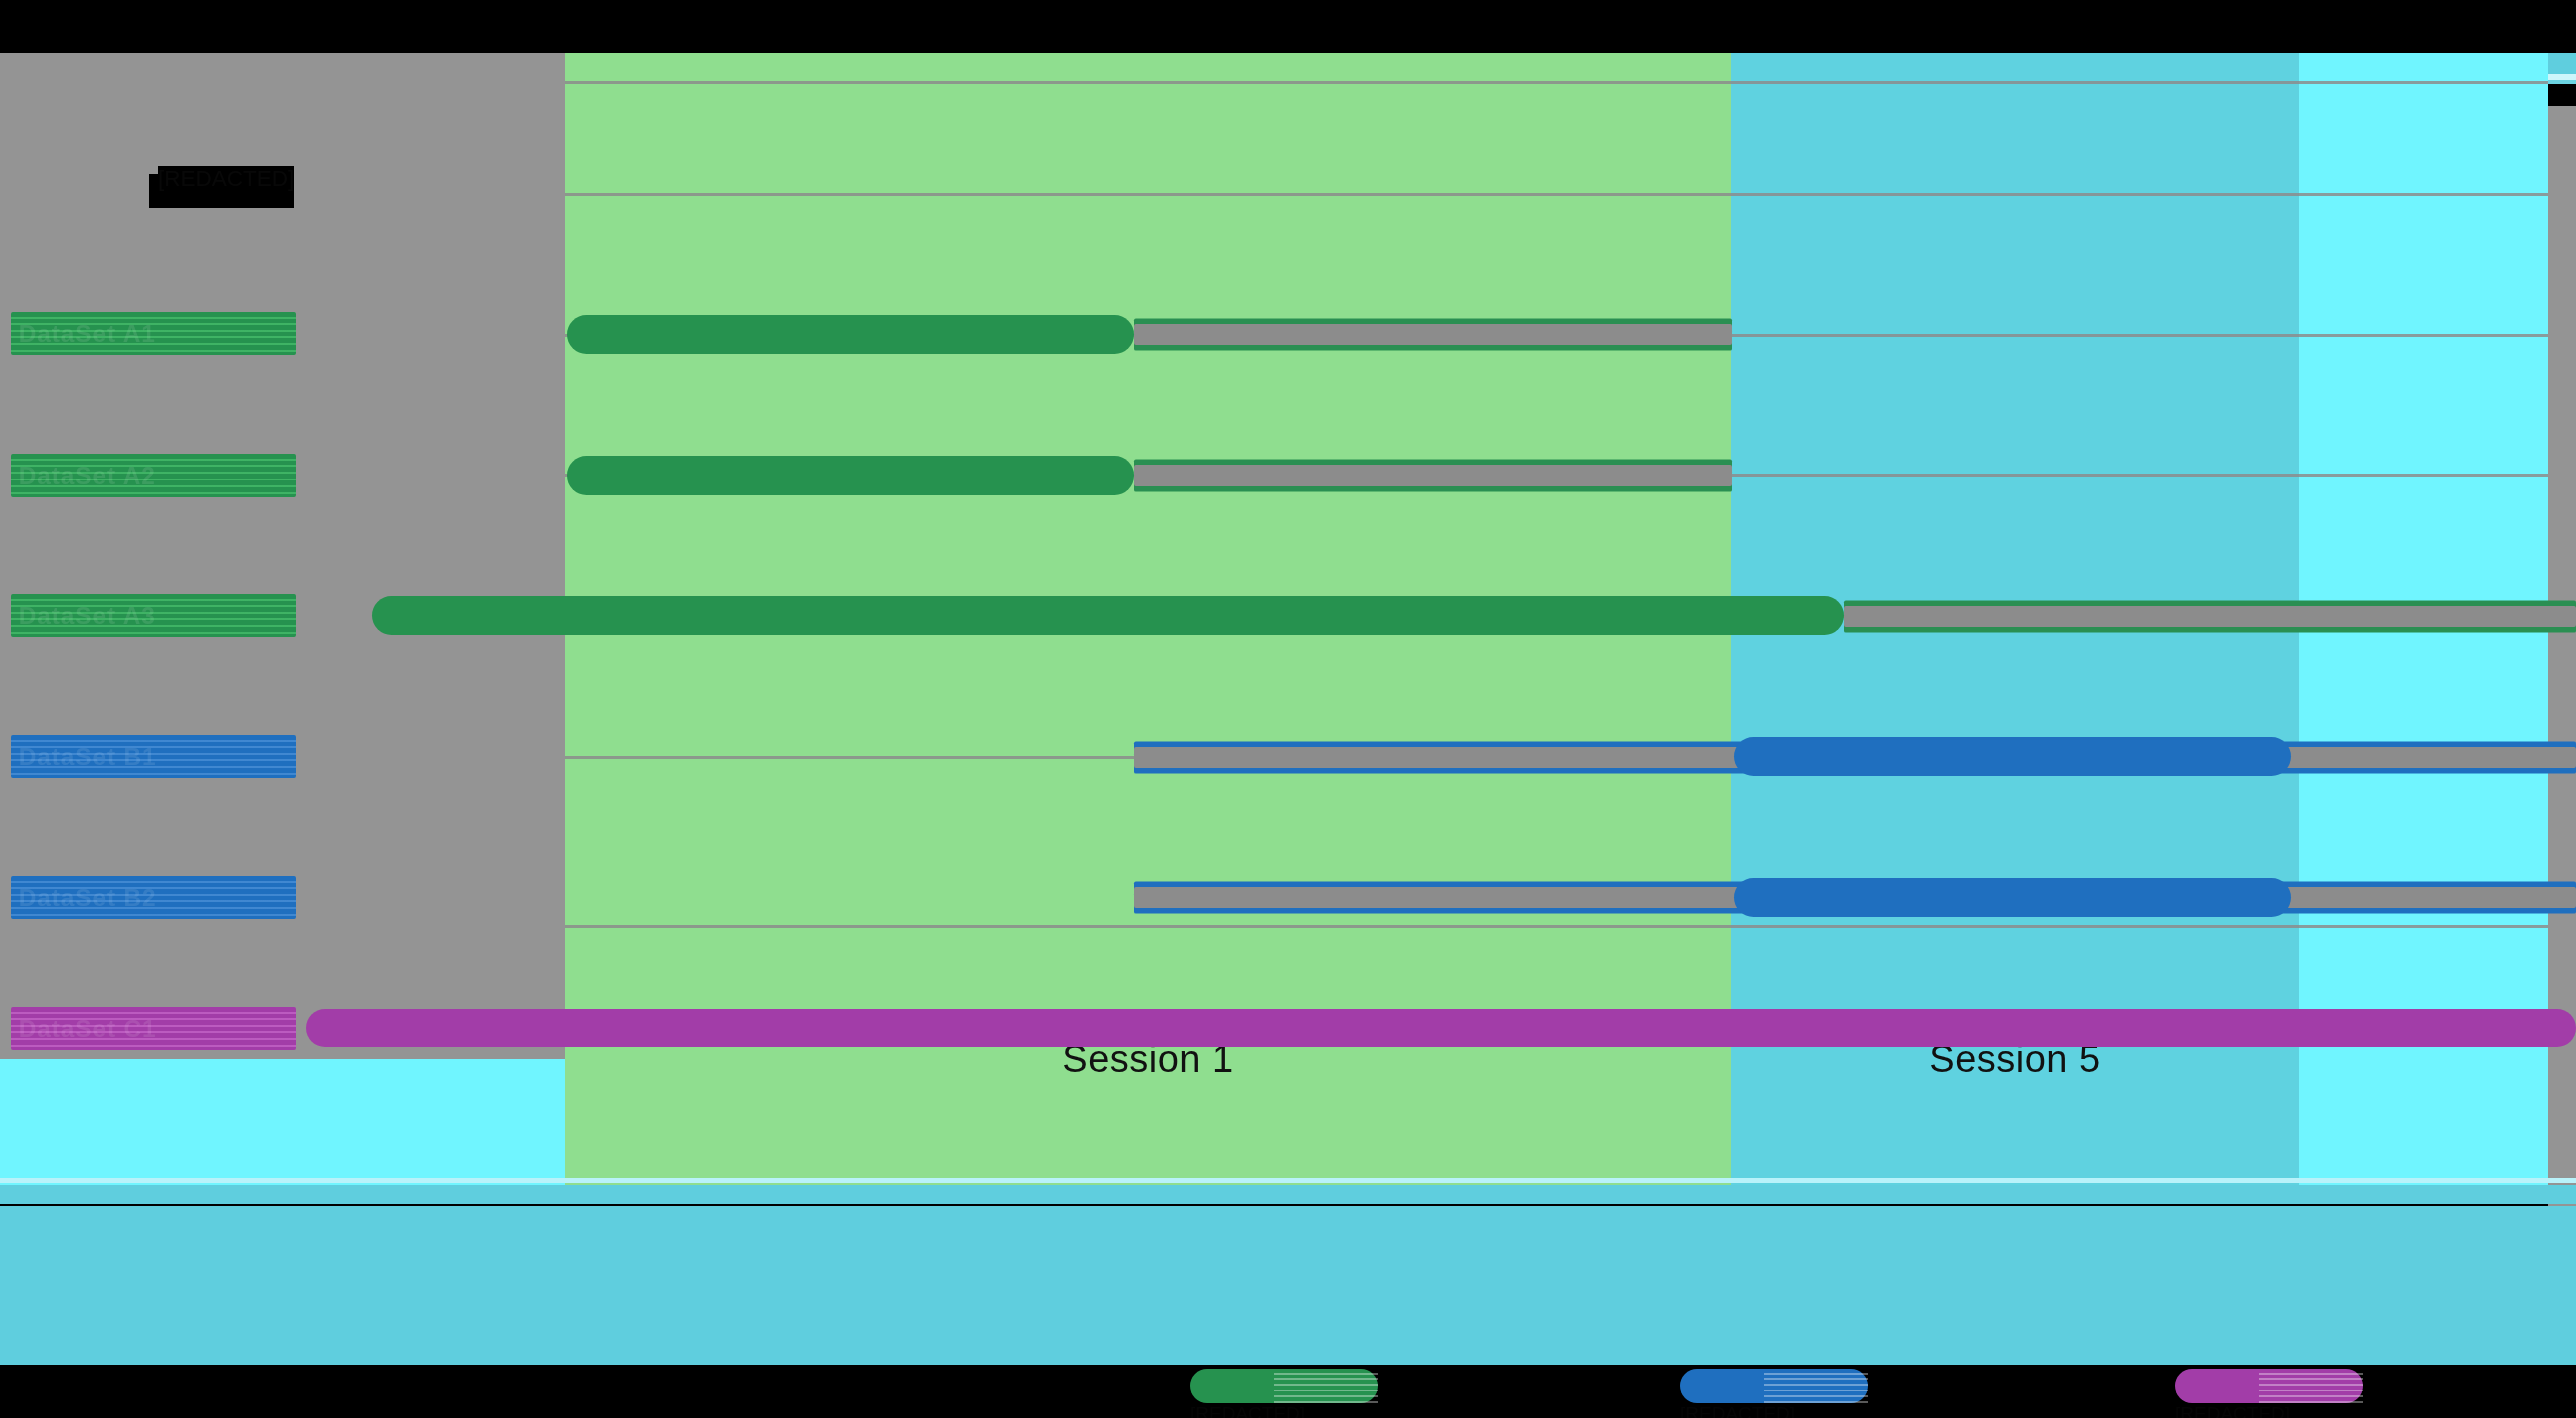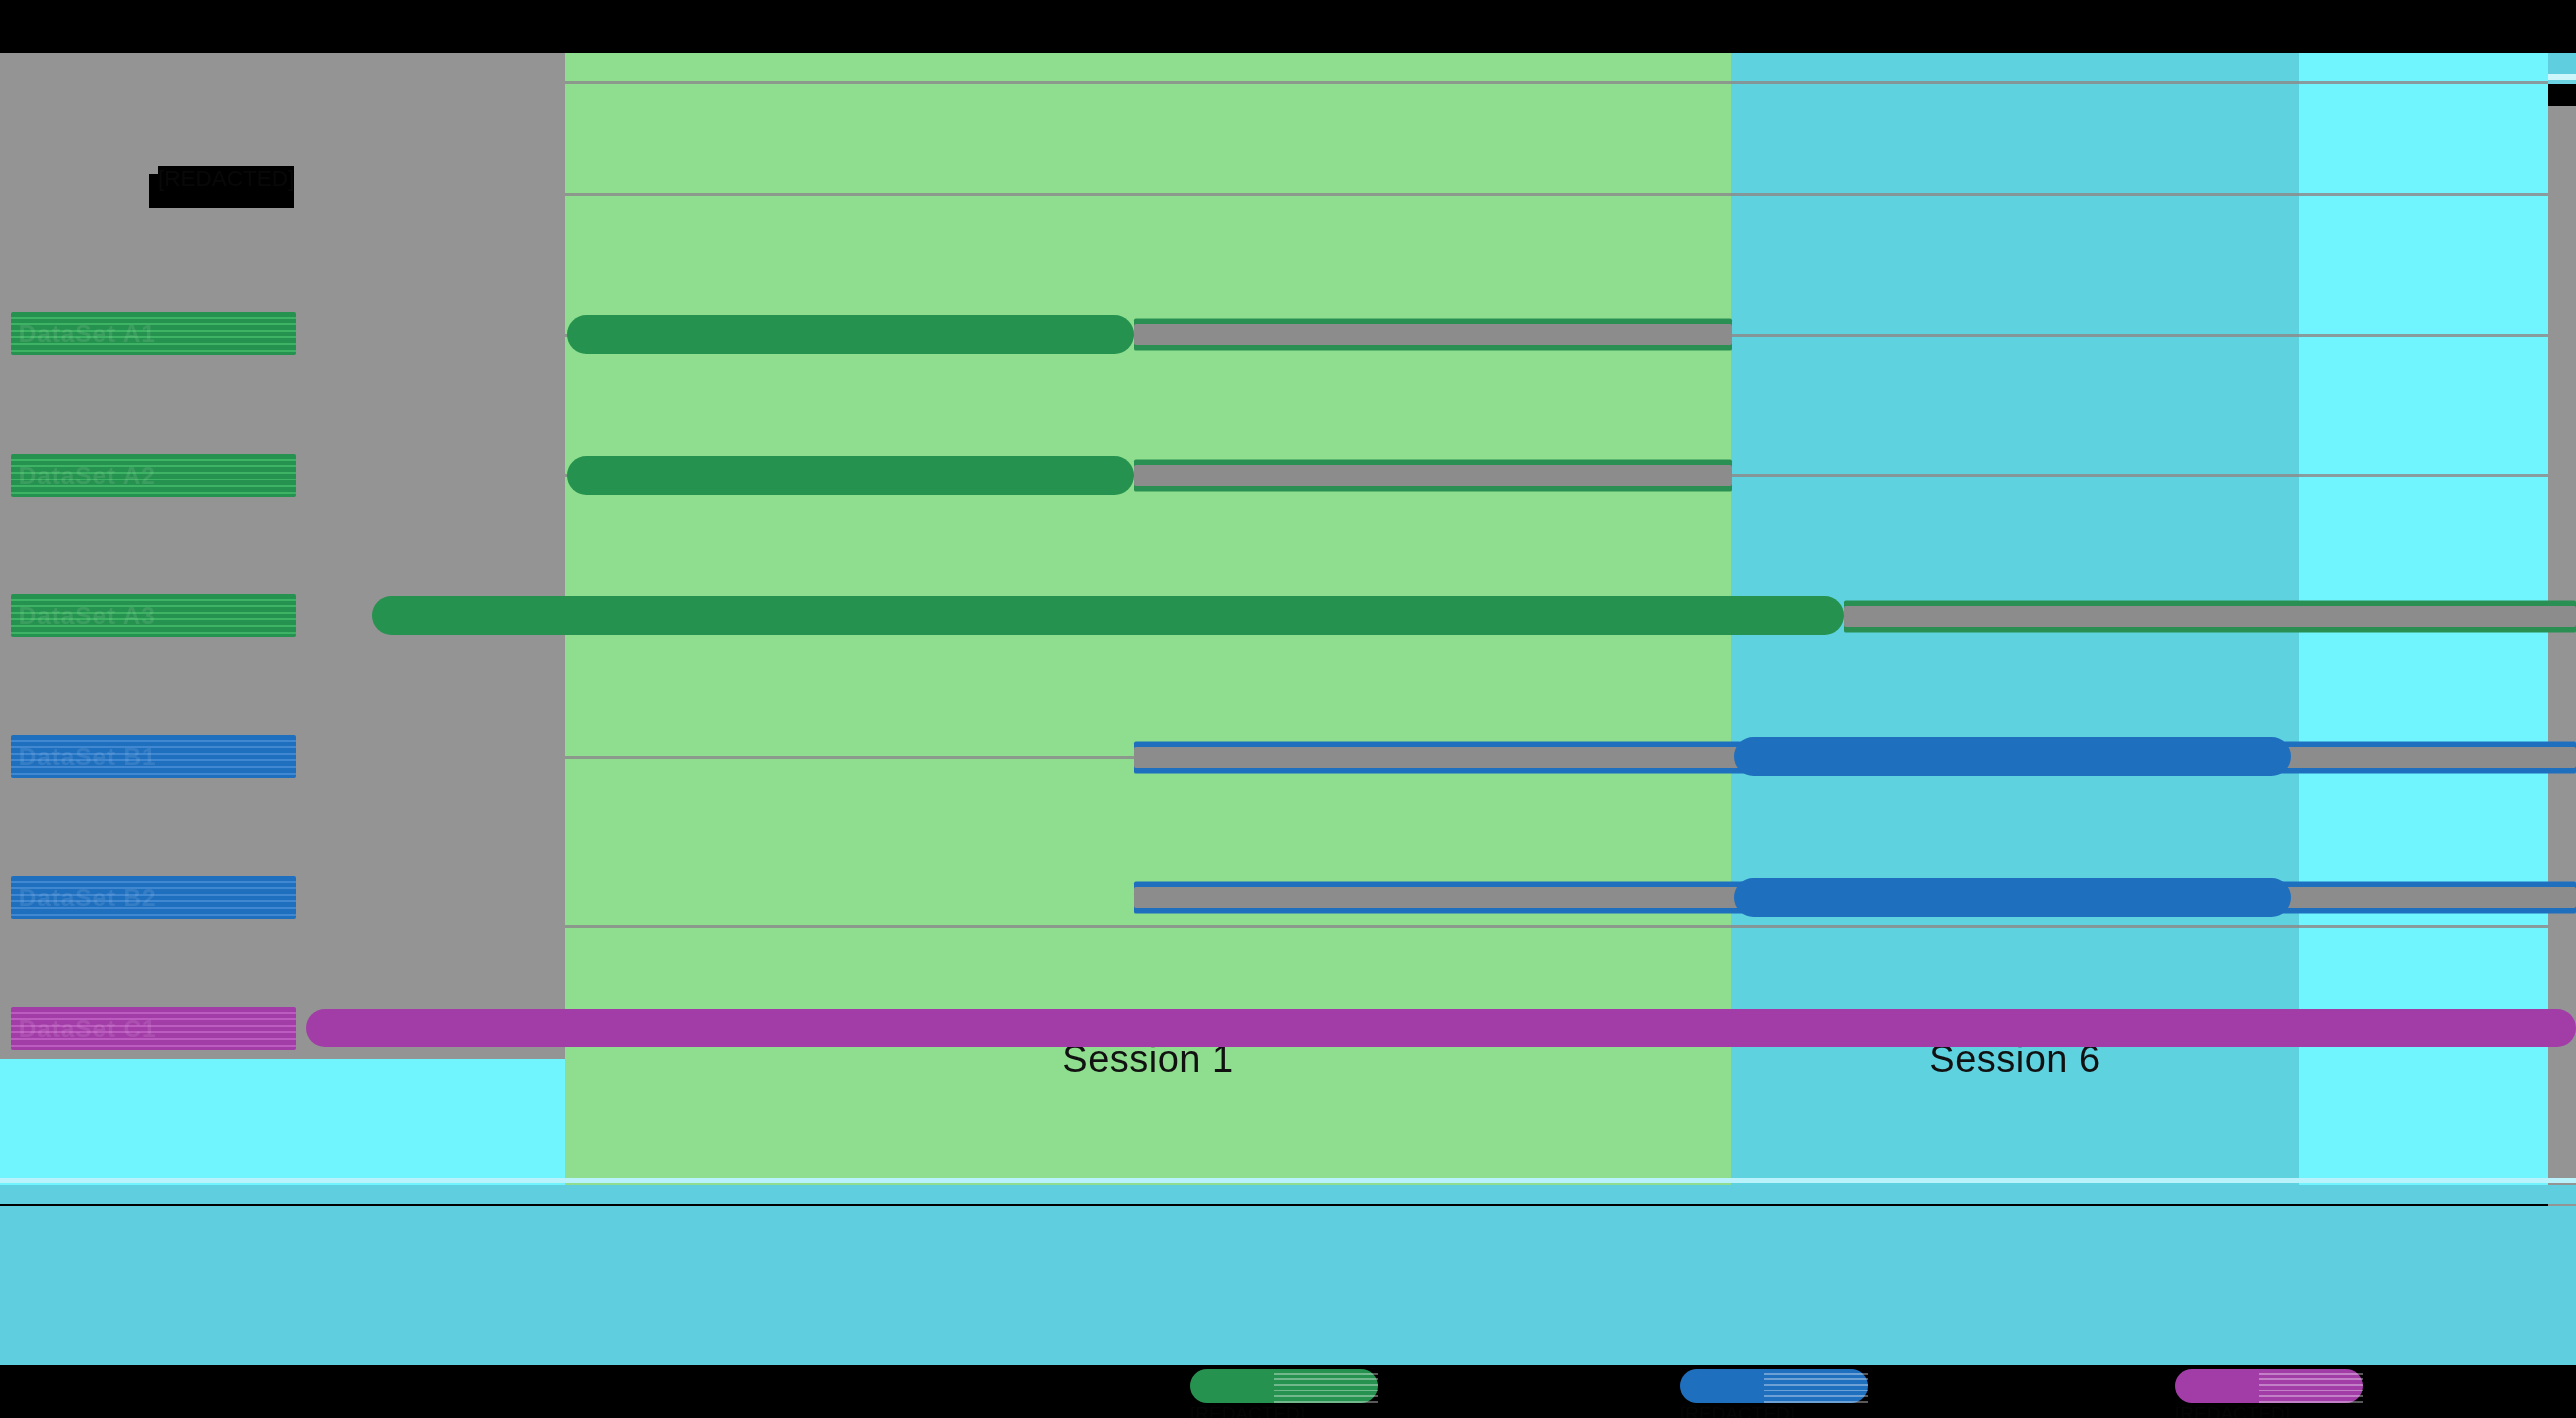--- a/index.html
+++ b/index.html
@@ -96,21 +96,21 @@
   <div class="toprule1"></div>
   <div class="toprule2"></div>
   <div class="toprule3"></div>
 
   <div class="plot">
 
     <div class="band" style="left:565px;width:1166px;background:#8FDE8F;">
       <div class="band-label">Session 1</div>
     </div>
     <div class="band" style="left:1731px;width:568px;background:#5FD2E0;">
-      <div class="band-label">Session 6</div>
+      <div class="band-label">Session 5</div>
     </div>
     <div class="band" style="left:2299px;width:249px;background:#70F5FF;">
       <div class="band-label"></div>
     </div>
 
     <div class="leftpanel"></div>
     <div class="leftpanel-b"></div>
     <div class="axis-right"></div>
 
     <div class="hrule" style="top:  28px;"></div>

